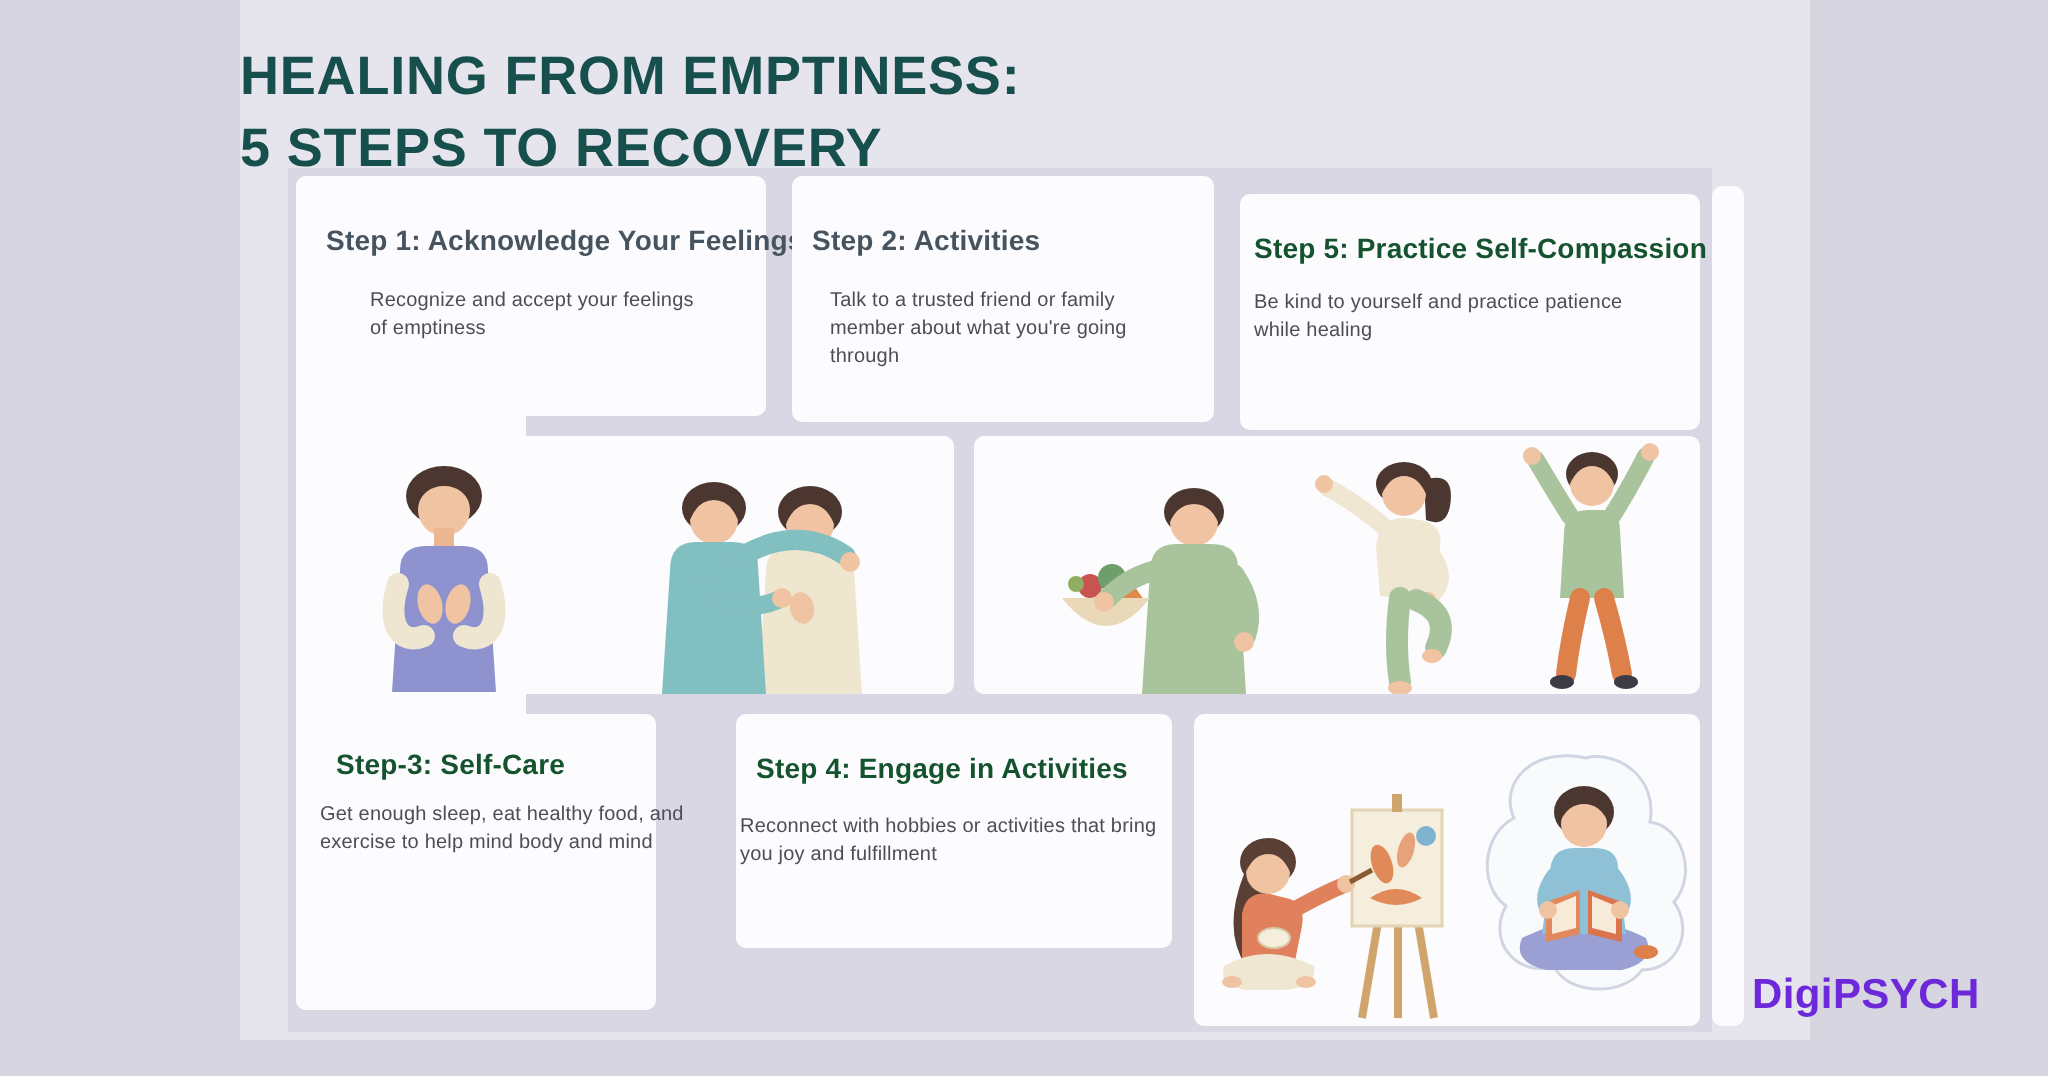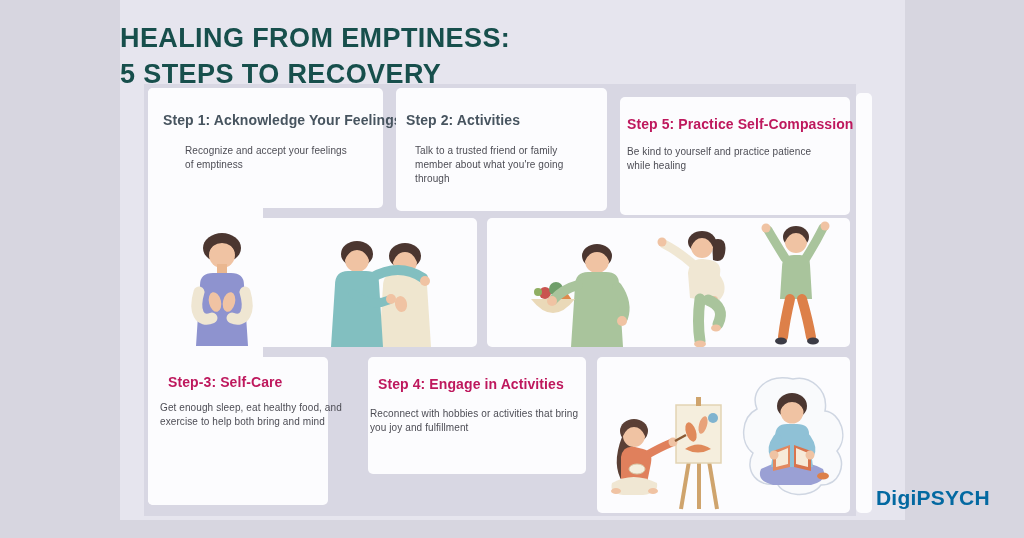--- a/index.html
+++ b/index.html
@@ -6,21 +6,21 @@
   #stage{
     position:relative;width:1024px;height:538px;overflow:hidden;
     background:#d7d6e0;
     font-family:"Liberation Sans","DejaVu Sans",sans-serif;
   }
   #inner-canvas{position:absolute;left:120px;top:0;width:785px;height:520px;background:#e6e5ee;}
   #grid-backdrop{position:absolute;left:144px;top:84px;width:712px;height:432px;background:#d8d7e3;}
   .card{position:absolute;background:#fcfcfe;border-radius:5px;}
   .heading{
     position:absolute;font-weight:bold;font-size:14px;letter-spacing:.1px;
-    white-space:nowrap;color:#be185d;
+    white-space:nowrap;color:#14532d;
   }
   .heading.slate{color:#47545f;}
   .body-text{
     position:absolute;font-size:10px;line-height:1.4;color:#4d4d55;letter-spacing:.1px;
   }
   #card-step1{left:148px;top:88px;width:235px;height:120px;}
   #card-step2{left:396px;top:88px;width:211px;height:123px;}
   #card-step5{left:620px;top:97px;width:230px;height:118px;}
   #card-leftcol{left:148px;top:88px;width:115px;height:417px;}
   #card-illus-left{left:148px;top:218px;width:329px;height:129px;}
@@ -28,21 +28,21 @@
   #card-step3{left:148px;top:357px;width:180px;height:148px;}
   #card-step4{left:368px;top:357px;width:218px;height:117px;}
   #card-illus-bottom{left:597px;top:357px;width:253px;height:156px;}
   #right-strip{left:856px;top:93px;width:16px;height:420px;}
   #main-title{
     position:absolute;left:120px;top:20px;width:785px;text-align:left;
     font-size:27px;font-weight:800;line-height:1.35;letter-spacing:.4px;color:#174f4c;
   }
   #brand-logo{
     position:absolute;left:876px;top:486px;font-size:21px;font-weight:700;
-    letter-spacing:.2px;color:#0369a1;
+    letter-spacing:.2px;color:#6d28d9;
   }
   .illus{position:absolute;}
   #h-step1{left:15px;top:24px;}
   #b-step1{left:37px;top:56px;width:172px;}
   #h-step2{left:10px;top:24px;}
   #b-step2{left:19px;top:56px;width:168px;}
   #h-step5{left:7px;top:19px;}
   #b-step5{left:7px;top:48px;width:205px;}
   #h-step3{left:20px;top:17px;}
   #b-step3{left:12px;top:44px;width:182px;}
@@ -77,21 +77,21 @@
     <div class="body-text" id="b-step2">Talk to a trusted friend or family member about what you're going through</div>
   </div>
 
   <div class="card" id="card-step5">
     <div class="heading" id="h-step5">Step 5: Practice Self-Compassion</div>
     <div class="body-text" id="b-step5">Be kind to yourself and practice patience while healing</div>
   </div>
 
   <div class="card" id="card-step3">
     <div class="heading" id="h-step3">Step-3: Self-Care</div>
-    <div class="body-text" id="b-step3">Get enough sleep, eat healthy food, and exercise to help both bring and mind</div>
+    <div class="body-text" id="b-step3">Get enough sleep, eat healthy food, and exercise to help mind body and mind</div>
   </div>
 
   <div class="card" id="card-step4">
     <div class="heading" id="h-step4">Step 4: Engage in Activities</div>
     <div class="body-text" id="b-step4">Reconnect with hobbies or activities that bring you joy and fulfillment</div>
   </div>
 
   <svg class="illus" style="left:172px;top:228px;" width="100" height="118" viewBox="0 0 100 118">
     <ellipse cx="50" cy="20" rx="19" ry="15" fill="#4b3630"></ellipse>
     <circle cx="50" cy="27" r="13" fill="#f0c3a3"></circle>

